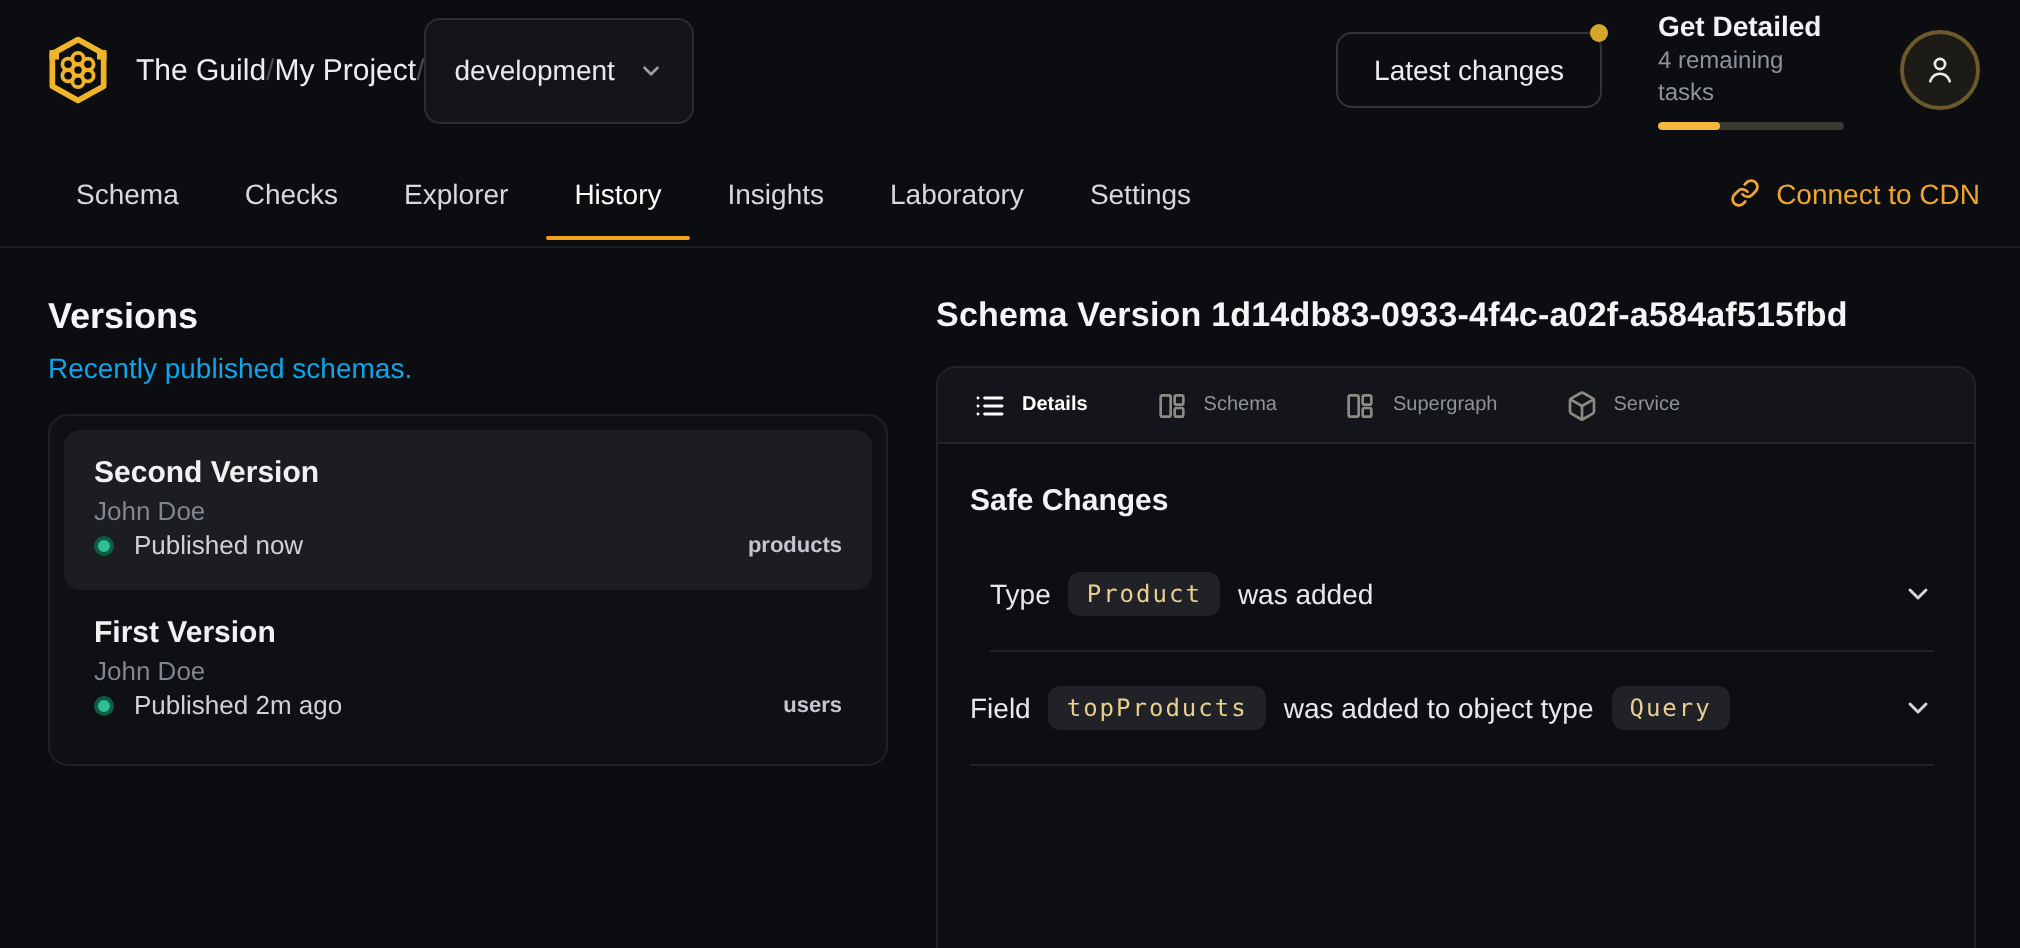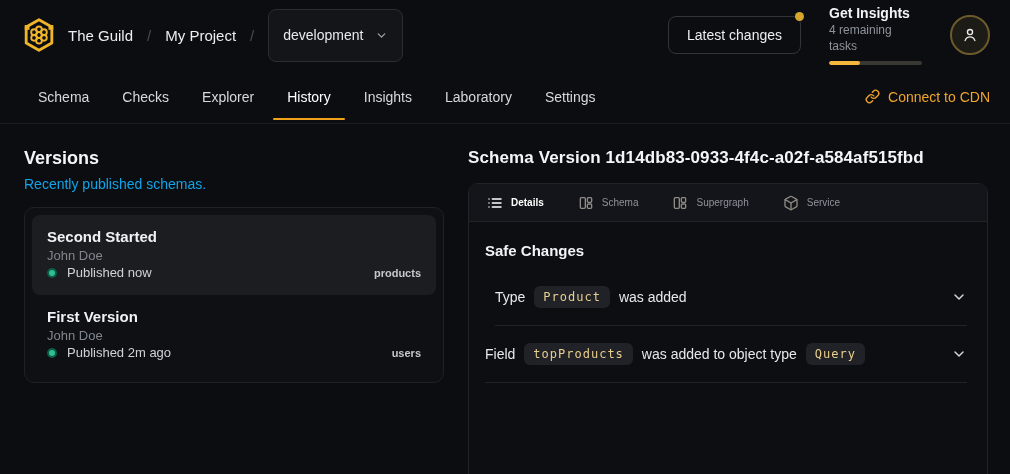--- a/index.html
+++ b/index.html
@@ -8,21 +8,21 @@
     background:#0b0d11;
     color:#e8eaed;
     font-family:"Liberation Sans", sans-serif;
     position:relative;
   }
   .app { position:absolute; inset:0; width:1010px; height:474px; }
 
   
   .header { position:absolute; top:0; left:0; right:0; height:70px; display:flex; align-items:center; padding:0 20px; }
   .logo { width:38px; height:38px; flex:0 0 auto; display:flex; align-items:center; justify-content:center; }
-  .crumbs { display:flex; align-items:center; margin-left:10px; gap:14px; }
+  .crumbs { display:flex; align-items:center; margin-left:10px; }
   .crumb { font-size:15px; color:#eceef0; font-weight:500; cursor:pointer; }
   .crumb-sep { color:#474c54; font-size:15px; }
   .target-select {
     display:flex; align-items:center; gap:12px;
     background:#141519; border:1px solid #2b2d33; border-radius:8px;
     height:53px; padding:0 14px; font-size:14px; color:#e8eaed; cursor:pointer;
   }
   .header-right { margin-left:auto; display:flex; align-items:center; gap:28px; }
   .latest-btn {
     position:relative; background:transparent; border:1px solid #32343a; border-radius:8px;
@@ -117,21 +117,21 @@
       </div>
     </div>
 
     <div class="header-right">
       <button class="latest-btn">
         <span>Latest changes</span>
         <span class="latest-dot"></span>
       </button>
 
       <div class="get-started">
-        <div class="gs-title">Get Insights</div>
+        <div class="gs-title">Get Detailed</div>
         <div class="gs-sub">4 remaining tasks</div>
         <div class="gs-bar">
           <div class="gs-fill" id="gs-fill" style="width: 33%;"></div>
         </div>
       </div>
 
       <div class="avatar">
         <span style="display:flex;">
           <svg width="18" height="18" viewBox="0 0 24 24" fill="none" stroke="#e9ebee" stroke-width="1.8" stroke-linecap="round" stroke-linejoin="round">
             <circle cx="12" cy="8" r="3.4"></circle>
@@ -161,21 +161,21 @@
     </div>
   </div>
 
   <div class="left-col">
     <div class="panel-title">Versions</div>
     <div class="panel-sub">Recently published schemas.</div>
 
     <div class="versions-box">
 
       <div class="version-item selected">
-        <div class="v-name">Second Started</div>
+        <div class="v-name">Second Version</div>
         <div class="v-author">John Doe</div>
         <div class="v-row">
           <span class="v-dot"></span>
           <span class="v-published">Published now</span>
           <span class="v-service">products</span>
         </div>
       </div>
 
       <div class="version-item">
         <div class="v-name">First Version</div>

